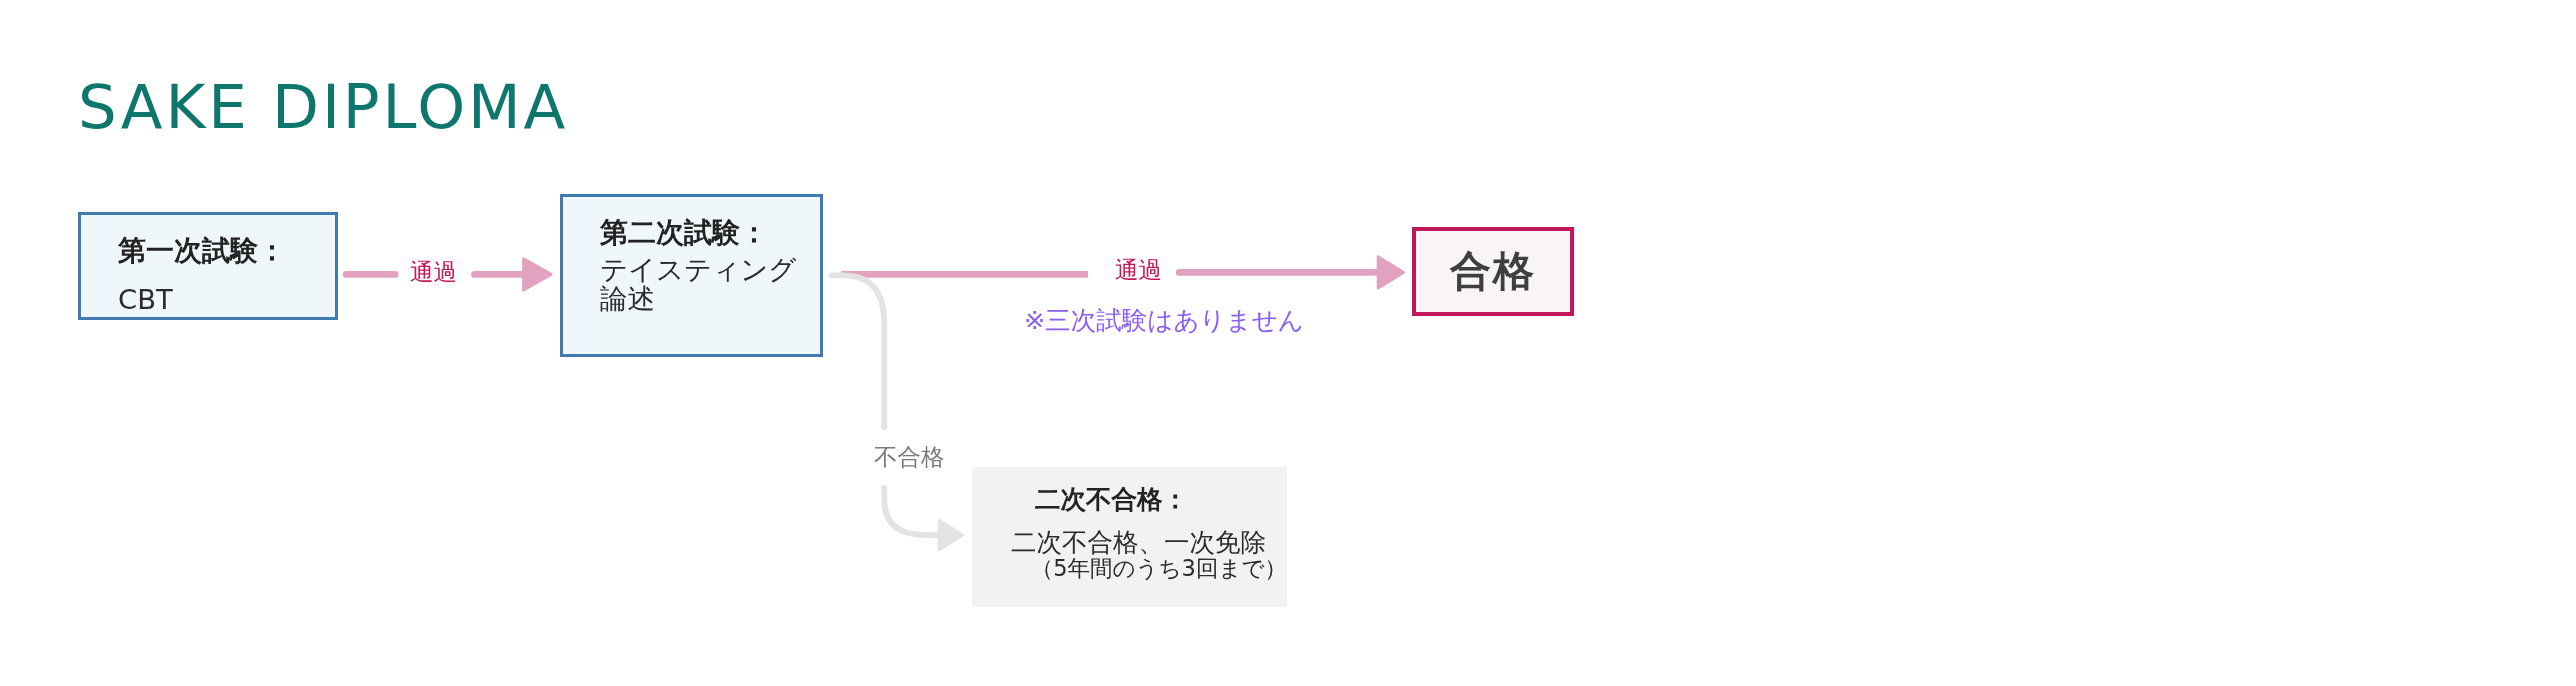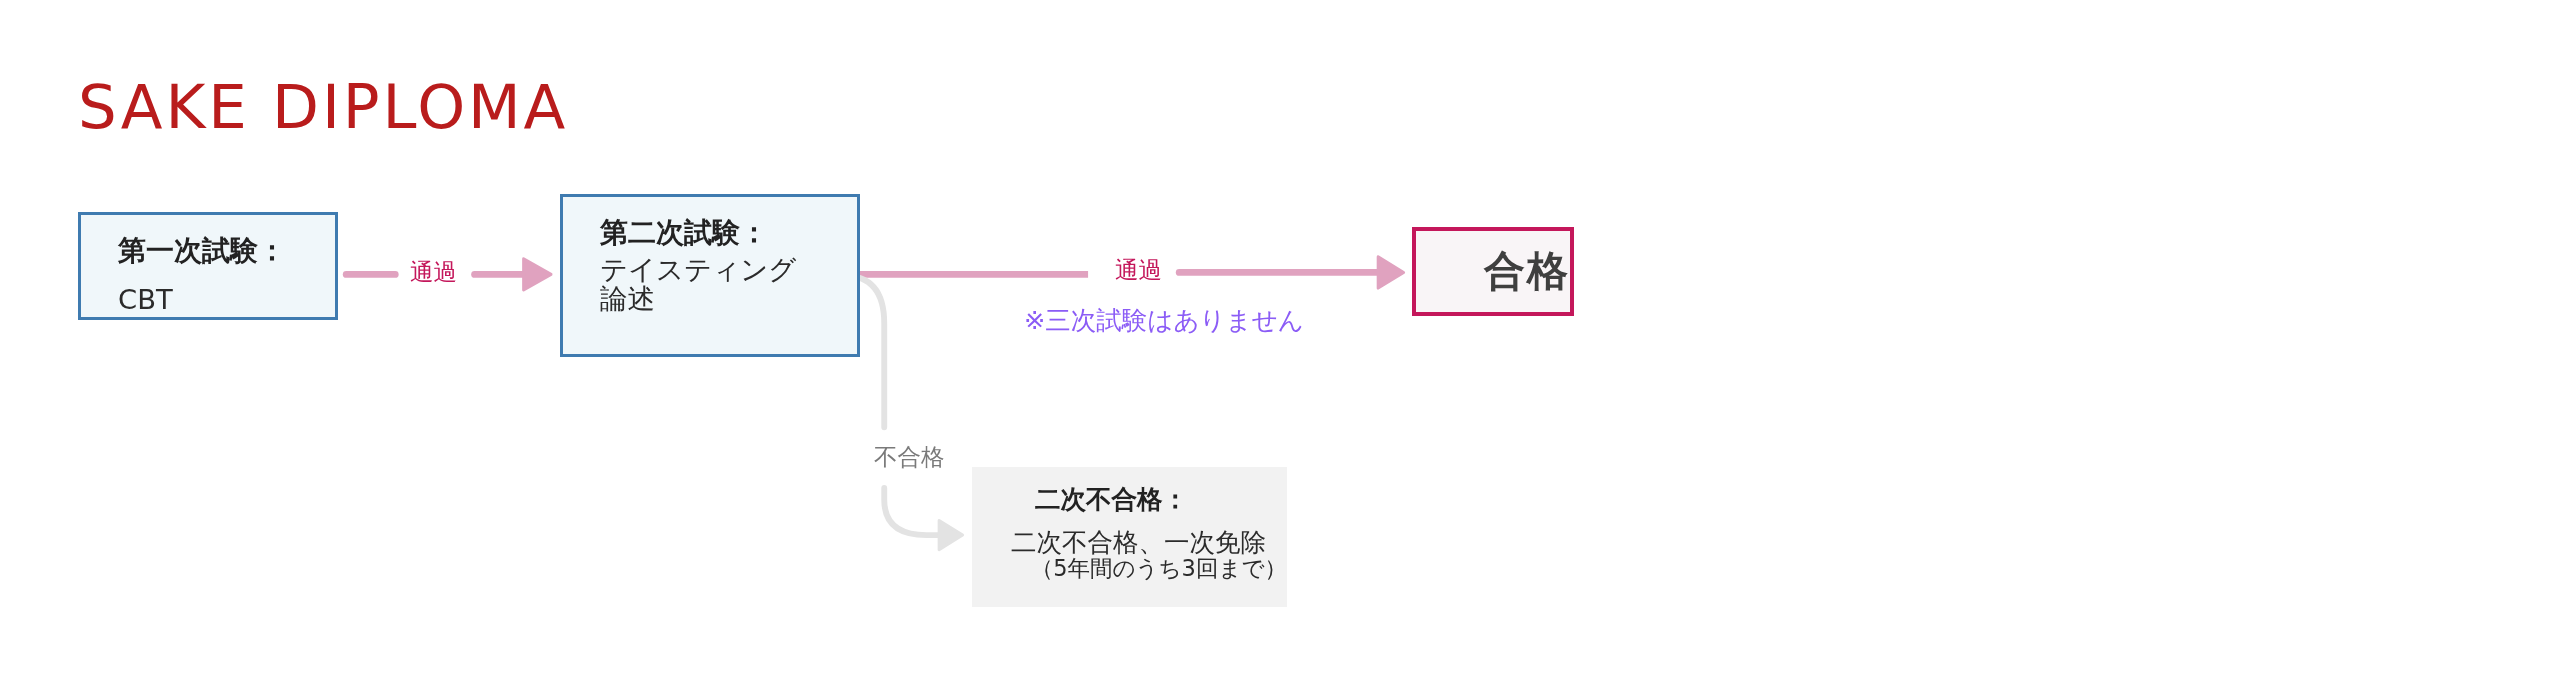--- a/index.html
+++ b/index.html
@@ -1,30 +1,30 @@
 <!DOCTYPE html>
 <html><head>
 <meta charset="utf-8">
 <style>
   html, body { margin:0; padding:0; background:#ffffff; }
   body { width:2576px; height:686px; position:relative; overflow:hidden;
          font-family:"DejaVu Sans", "Liberation Sans", sans-serif; }
   .title { position:absolute; left:78px; top:76px; font-size:61px; letter-spacing:2.9px;
-           color:#b91c1c; font-family:"DejaVu Sans", sans-serif; line-height:1; white-space:nowrap; }
+           color:#0f766e; font-family:"DejaVu Sans", sans-serif; line-height:1; white-space:nowrap; }
   .box { position:absolute; box-sizing:border-box; }
   .stage { background:#f0f7fa; border:3.9px solid #3f7bb0; }
   .box .head { font-weight:bold; font-size:28px; color:#222222; line-height:1; white-space:nowrap; }
   .box .line { font-size:27.4px; color:#2b2b2b; line-height:1; white-space:nowrap; }
   #box1 { left:78px; top:212px; width:260px; height:108px; padding:21.6px 0 0 37px; }
   #box1 .line { margin-top:21.6px; }
-  #box2 { left:560px; top:194px; width:300px; height:163px; padding:21.6px 0 0 37px; }
+  #box2 { left:560px; top:194px; width:263px; height:163px; padding:21.6px 0 0 37px; }
   #box2 .line { margin-top:9px; }
   #box2 .line + .line { margin-top:2px; }
   #pass-box { left:1412px; top:227px; width:162px; height:89px; border:4.9px solid #c4175b; background:#f9f5f7;
-              display:flex; align-items:center; justify-content:flex-end; }
+              display:flex; align-items:center; justify-content:center; }
   #pass-box span { font-size:41px; font-weight:bold; color:#3f3f3f; letter-spacing:2px; }
   #fail-box { left:972px; top:467px; width:315px; height:140px; background:#f2f2f2; padding:19.6px 0 0 39px; }
   #fail-box .head { font-size:25.5px;margin-left:24px; }
   #fail-box .line { font-size:25.5px; margin-top:17.6px; }
   #fail-box .sub { font-size:22.5px; color:#2b2b2b; margin-top:2px; line-height:1; white-space:nowrap;text-align:right; }
   .label { position:absolute; line-height:1; white-space:nowrap; }
   .pass-label { color:#c4175b; font-size:23.5px; }
   .fail-label { color:#7a7a7a; font-size:23.5px; }
   .note { color:#8b5cf6; font-size:25.5px; }
   svg.arrows { position:absolute; left:0; top:0; }

